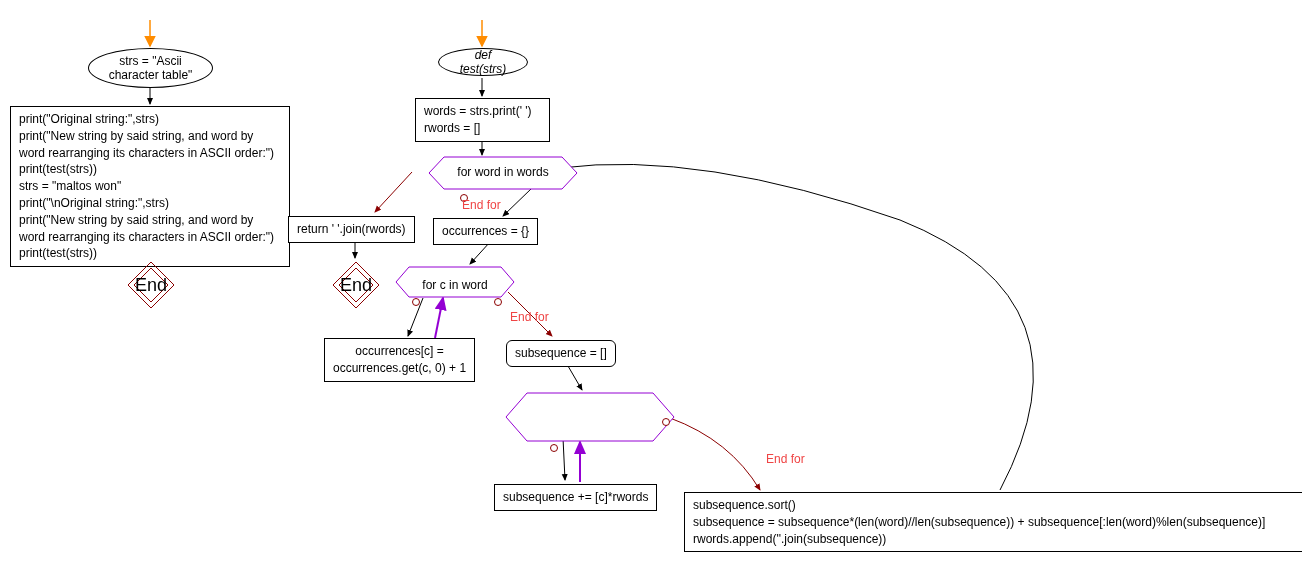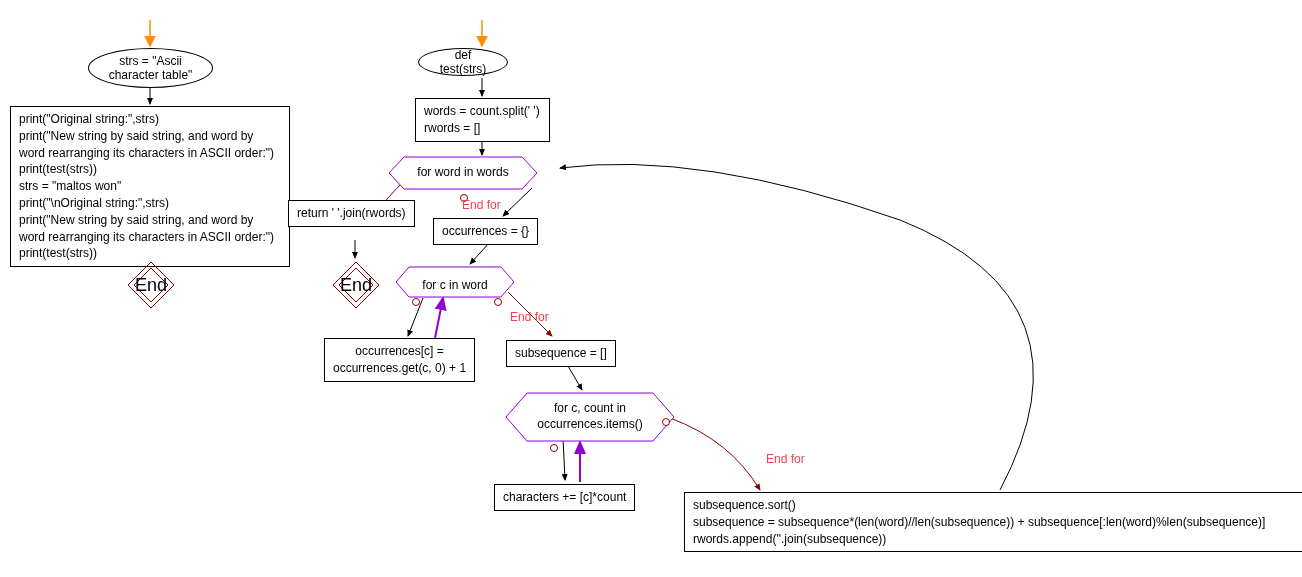--- a/index.html
+++ b/index.html
@@ -154,34 +154,34 @@
 print(test(strs))</div>
 
 <div class="end-diamond" style="left:126px; top:260px;">
   <svg width="50" height="50">
       <polygon points="25,2 48,25 25,48 2,25" fill="none" stroke="#8b0000"></polygon>
       <polygon points="25,8 42,25 25,42 8,25" fill="none" stroke="#8b0000"></polygon>
     </svg>
   <span class="end-label">End</span>
 </div>
 
-<div class="node ellipse" style="left:418px; top:48px; width:90px; height:28px;">def test(strs)</div>
-
-<div class="node rect-box left" style="left:415px; top:98px; width:135px; white-space:pre-line;">words = count.split(' ')
+<div class="node ellipse" style="left:438px; top:48px; width:90px; height:28px;font-style:italic;">def test(strs)</div>
+
+<div class="node rect-box left" style="left:415px; top:98px; width:135px; white-space:pre-line;">words = strs.print(' ')
 rwords = []</div>
 
-<div class="hex" style="left:388px; top:156px; width:150px; height:34px;">
+<div class="hex" style="left:428px; top:156px; width:150px; height:34px;">
   <svg width="150" height="34">
       <polygon points="16,1 134,1 149,17 134,33 16,33 1,17" fill="#fff" stroke="#9400d3"></polygon>
     </svg>
   <div class="hex-label">for word in words</div>
 </div>
 <div class="loop-dot" style="left:460px; top:194px;"></div>
 
-<div class="node rect-box" style="left:288px; top:200px;">return ' '.join(rwords)</div>
+<div class="node rect-box" style="left:288px; top:216px;">return ' '.join(rwords)</div>
 
 <div class="end-diamond" style="left:331px; top:260px;">
   <svg width="50" height="50">
       <polygon points="25,2 48,25 25,48 2,25" fill="none" stroke="#8b0000"></polygon>
       <polygon points="25,8 42,25 25,42 8,25" fill="none" stroke="#8b0000"></polygon>
     </svg>
   <span class="end-label">End</span>
 </div>
 
 <div class="node rect-box" style="left:433px; top:218px;">occurrences = {}</div>
@@ -191,33 +191,31 @@
       <polygon points="14,1 106,1 119,16 106,31 14,31 1,16" fill="#fff" stroke="#9400d3"></polygon>
     </svg>
   <div class="hex-label">for c in word</div>
 </div>
 <div class="loop-dot" style="left:412px; top:298px;"></div>
 <div class="loop-dot" style="left:494px; top:298px;"></div>
 
 <div class="node rect-box" style="left:324px; top:338px; white-space:pre-line;">occurrences[c] =
 occurrences.get(c, 0) + 1</div>
 
-<div class="node rect-box" style="left:506px; top:340px;">subsequence = []</div>
+<div class="node rect-box" style="left:506px; top:340px;border-radius:6px;">subsequence = []</div>
 
 <div class="hex" style="left:505px; top:392px; width:170px; height:50px;">
   <svg width="170" height="50">
       <polygon points="22,1 148,1 169,25 148,49 22,49 1,25" fill="#fff" stroke="#9400d3"></polygon>
     </svg>
-  <div class="hex-label" style="white-space:pre-line;">for c, count in
-occurrences.items()</div>
 </div>
 <div class="loop-dot" style="left:550px; top:444px;"></div>
 <div class="loop-dot" style="left:662px; top:418px;"></div>
 
-<div class="node rect-box" style="left:494px; top:484px;">characters += [c]*count</div>
+<div class="node rect-box" style="left:494px; top:484px;">subsequence += [c]*rwords</div>
 
 <div class="node rect-box left" style="left:684px; top:492px; width:688px; white-space:pre-line;">subsequence.sort()
 subsequence = subsequence*(len(word)//len(subsequence)) + subsequence[:len(word)%len(subsequence)]
 rwords.append(''.join(subsequence))</div>
 
 <div class="edge-label" style="left:462px; top:198px;">End for</div>
 <div class="edge-label" style="left:510px; top:310px;">End for</div>
 <div class="edge-label" style="left:766px; top:452px;">End for</div>
 
 </body></html>

